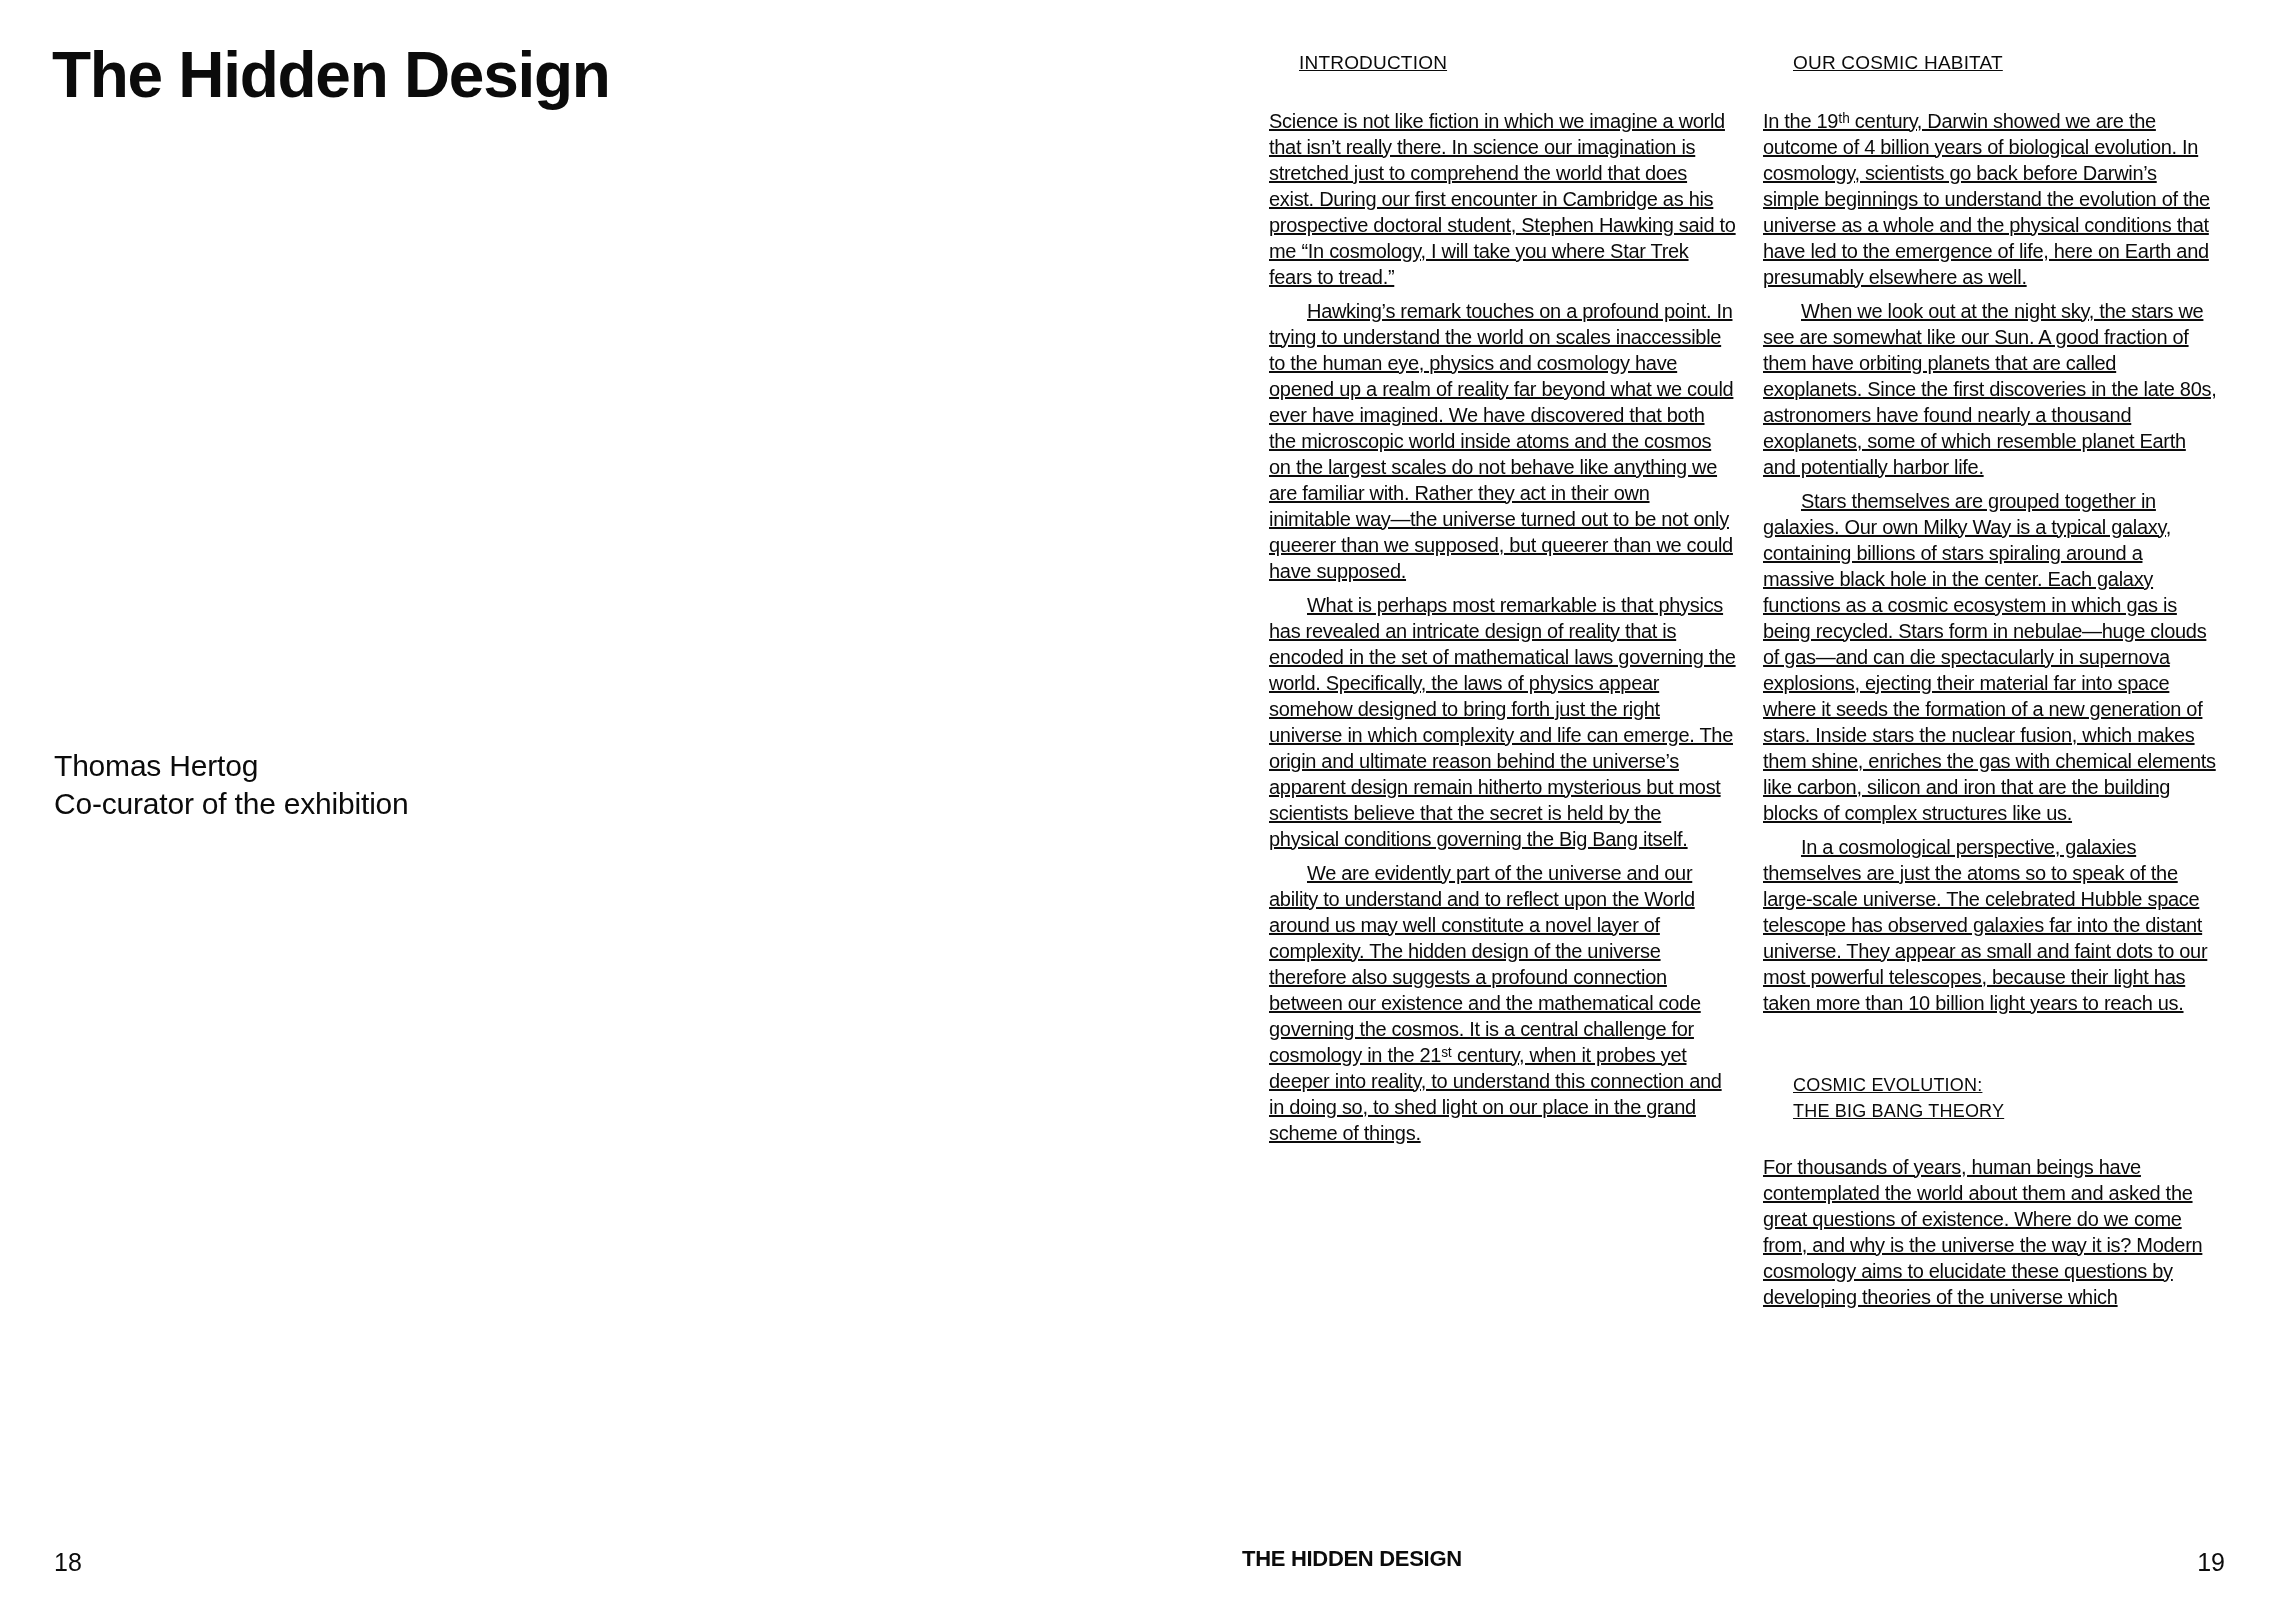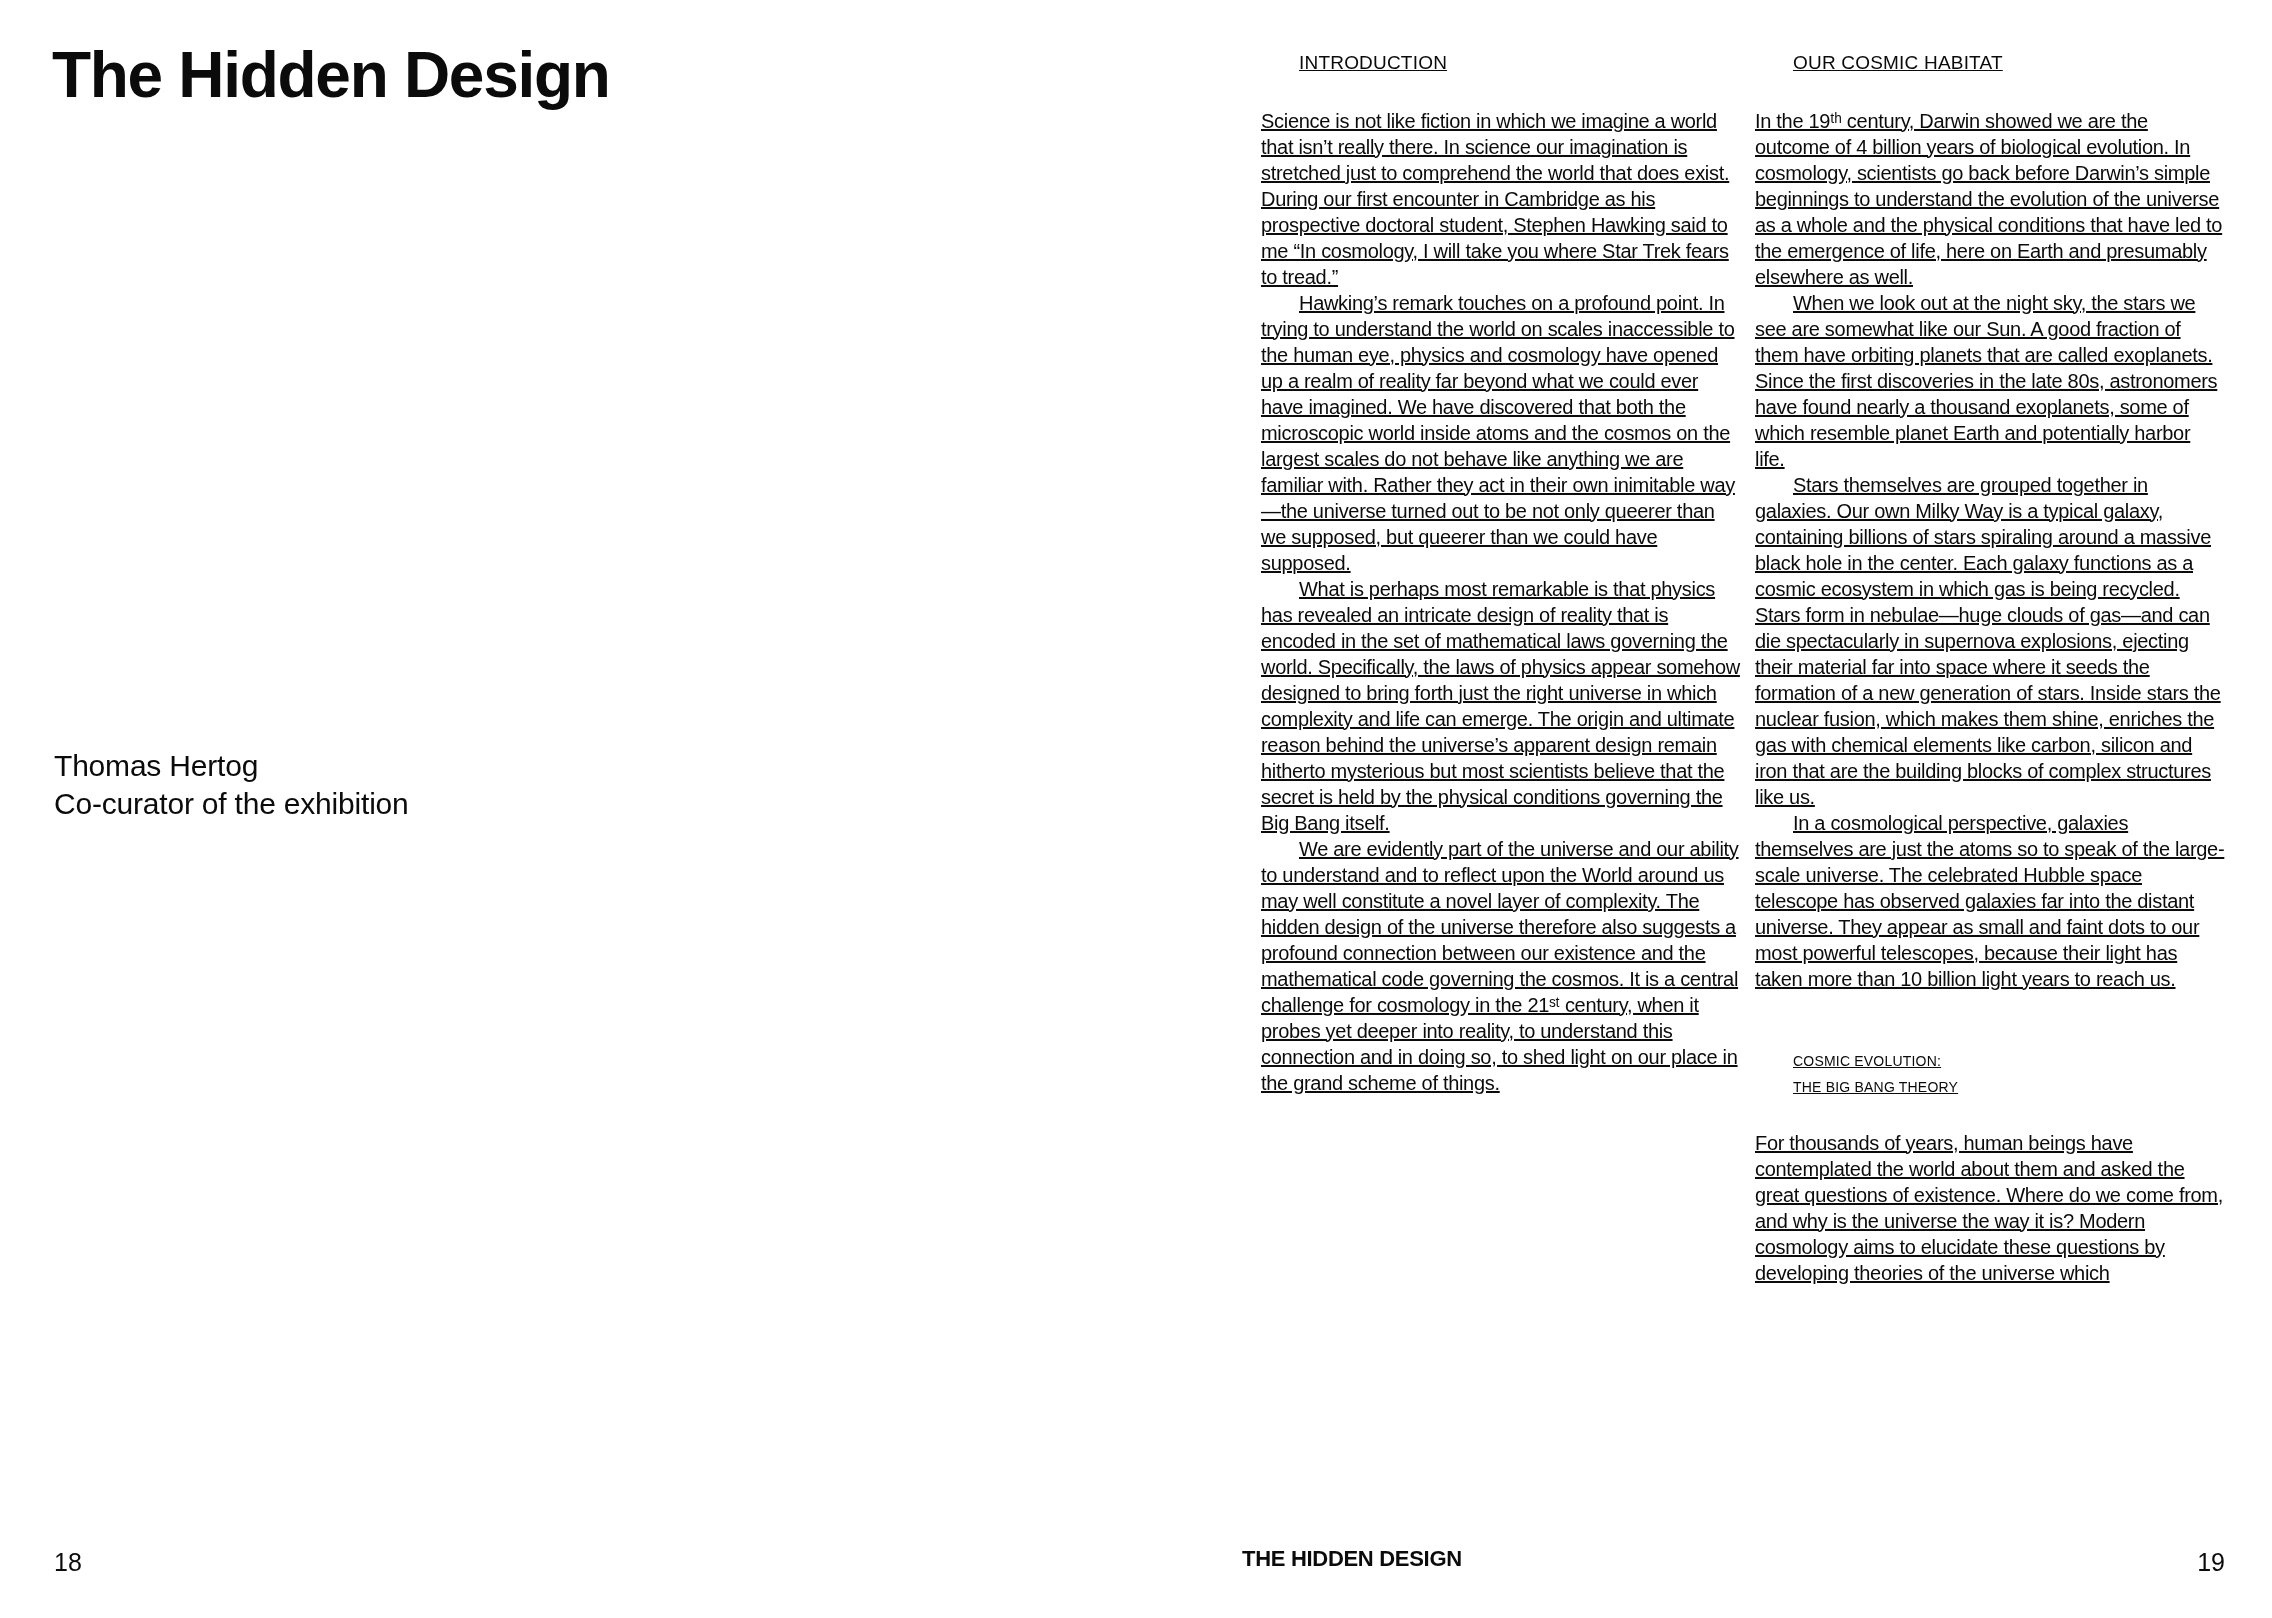--- a/index.html
+++ b/index.html
@@ -46,28 +46,28 @@
   .col-habitat { left: 1755px; width: 470px; }
 
   .col h2 {
     font-size: 19px;
     font-weight: normal;
     letter-spacing: 0.2px;
     line-height: 26px;
     margin: 0 0 31.5px 38px;
   }
   .col h3.subheading {
-    font-size: 14px;
+    font-size: 18px;
     font-weight: normal;
     letter-spacing: 0.2px;
     line-height: 26px;
     margin: 56px 0 30px 38px;
     white-space: pre-line;
   }
-  .col p { margin: 0; }
+  .col p { margin: 8px; }
   .col p.indent { text-indent: 38px; }
 
   
   .pageno {
     font-size: 25px;
     letter-spacing: 0;
   }
   .pageno-left  { left: 54px;  top: 1548px; }
   .pageno-right { left: 1755px; width: 470px; top: 1548px; text-align: right; }
   .footer-title {

